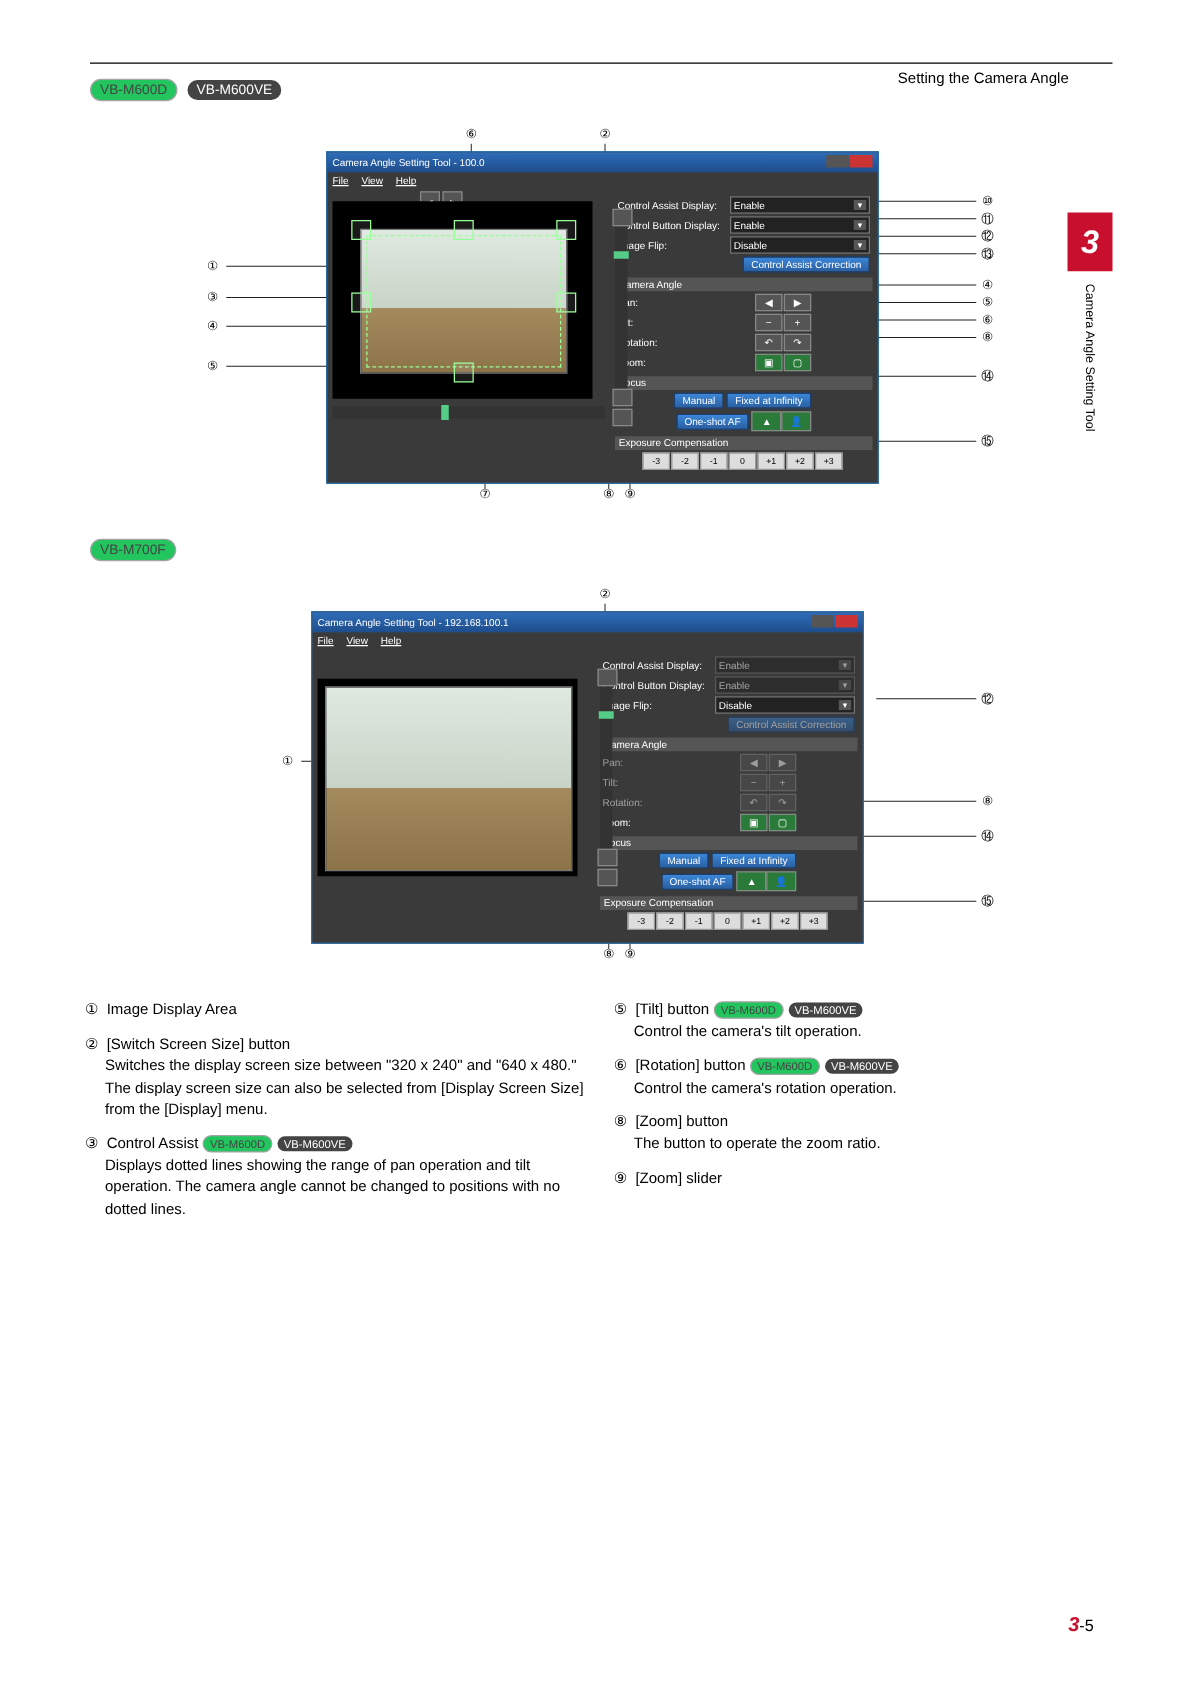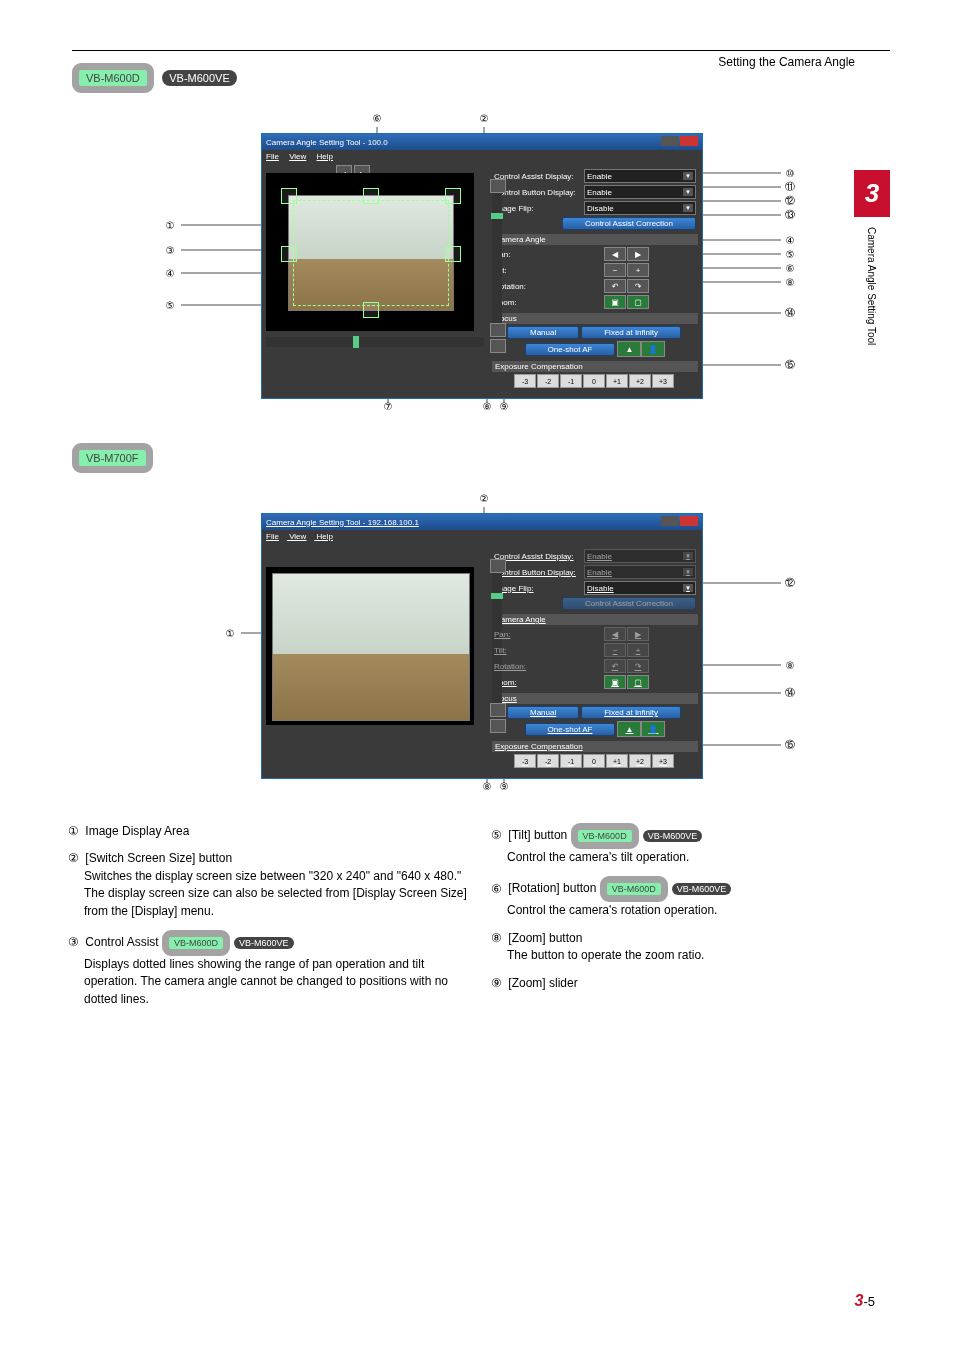--- a/index.html
+++ b/index.html
@@ -38,23 +38,23 @@
   .model-pill {
     display: inline-block;
     font-size: 11px;
     padding: 1px 7px;
     border-radius: 9px;
     margin-right: 4px;
     vertical-align: middle;
     line-height: 14px;
   }
   .pill-outline {
-    border: 7px solid #a3a3a3;
+    border: 1px solid #a3a3a3;
     color: #444;
-    background: #86efac;
+    background: #22c55e;
   }
   .pill-solid {
     background: #444;
     color: #fff;
   }
   .side-tab {
     position: absolute;
     right: 40px;
     top: 170px;
     width: 36px;
@@ -226,21 +226,21 @@
     width: 10px;
     text-align: center;
     background: #555;
     font-size: 7px;
   }
   .blue-btn {
     display: inline-block;
     background: linear-gradient(#3b87d8, #2a5fa2);
     color: #fff;
     font-size: 8px;
-    padding: 1px 22px;
+    padding: 1px 6px;
     border: 1px solid #1a3f70;
     border-radius: 2px;
   }
   .section-head {
     background: #555;
     font-size: 8px;
     padding: 1px 3px;
     margin: 4px -2px 2px -2px;
   }
   .btn-pair {
@@ -525,21 +525,21 @@
     </svg>
     <span class="callout-top" style="left:336px; top:0;">②</span>
     <span class="cnum" style="left:82px; top:133px;">①</span>
     <span class="cnum" style="left:642px; top:83px;">⑫</span>
     <span class="cnum" style="left:642px; top:165px;">⑧</span>
     <span class="cnum" style="left:642px; top:193px;">⑭</span>
     <span class="cnum" style="left:642px; top:245px;">⑮</span>
     <span class="callout-top" style="left:339px; top:288px;">⑧</span>
     <span class="callout-top" style="left:356px; top:288px;">⑨</span>
 
-    <div class="fig-window" style="position:absolute; left:120px; top:20px;text-decoration:underline;">
+    <div class="fig-window" style="position:absolute; left:108px; top:20px;">
       <div class="fig-title">
         <span>Camera Angle Setting Tool - 192.168.100.1</span>
         <span class="winbtns"><span></span><span></span></span>
       </div>
       <div class="fig-menu">
         <span>File</span>
         <span>View</span>
         <span>Help</span>
       </div>
       <div class="fig-body">

